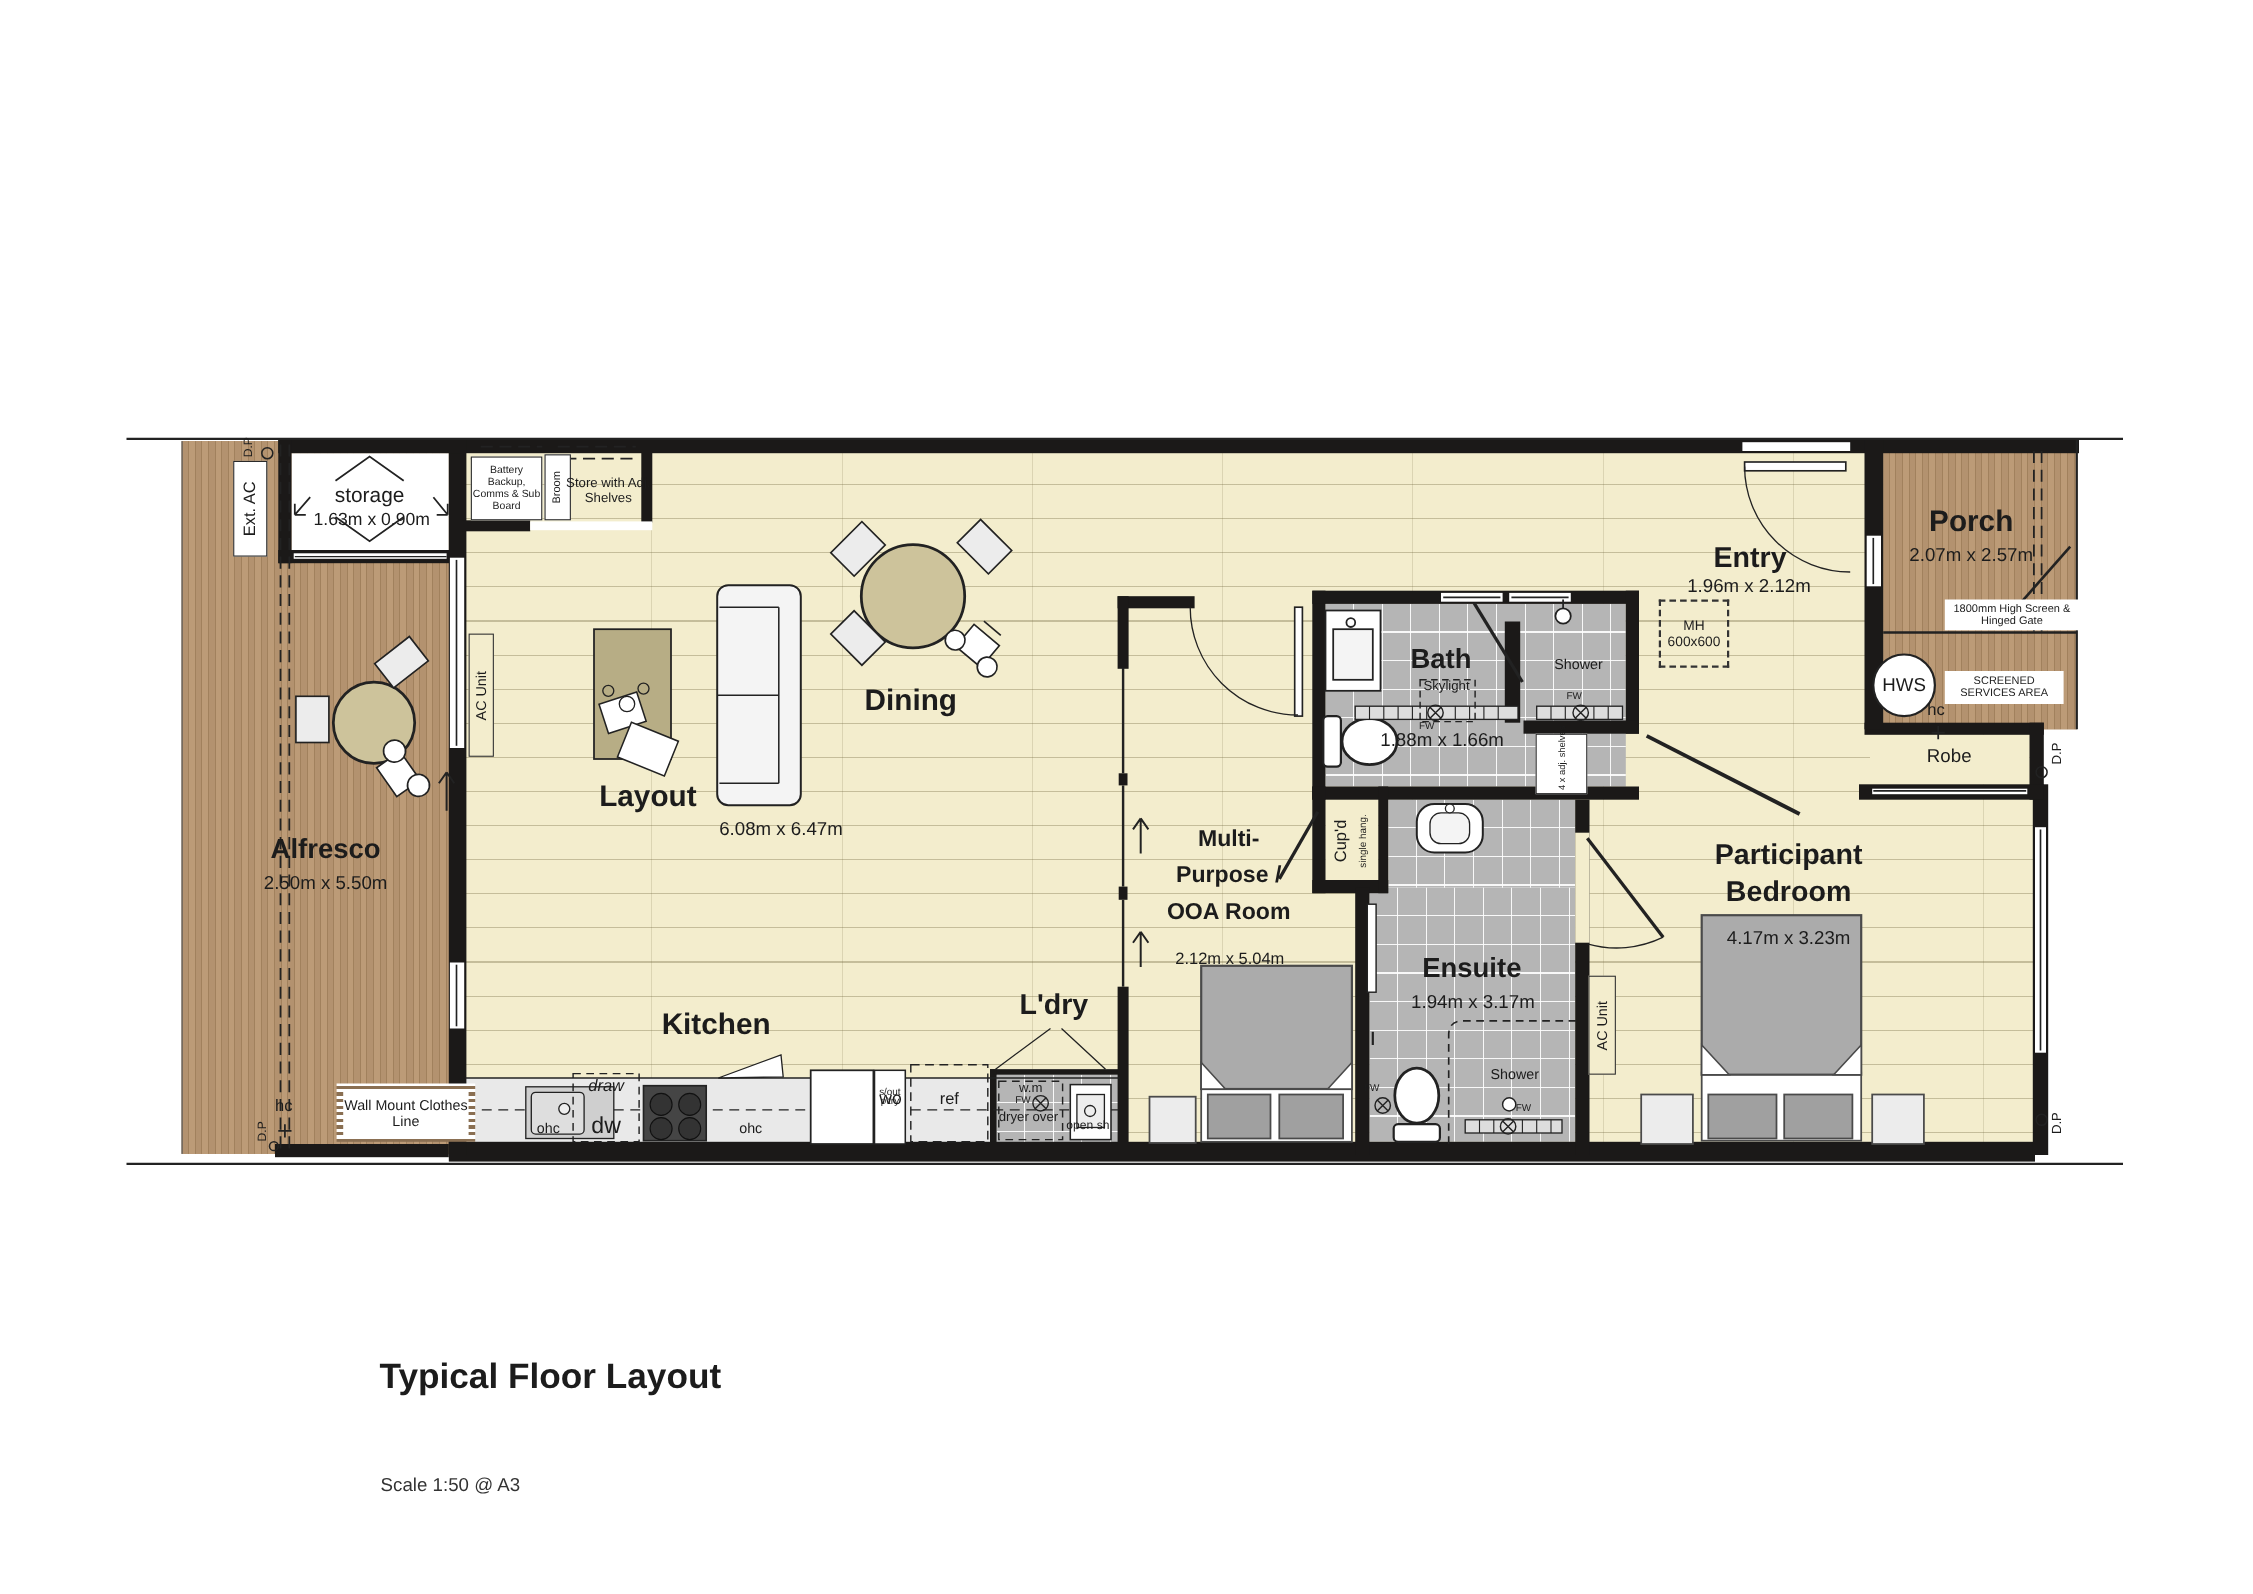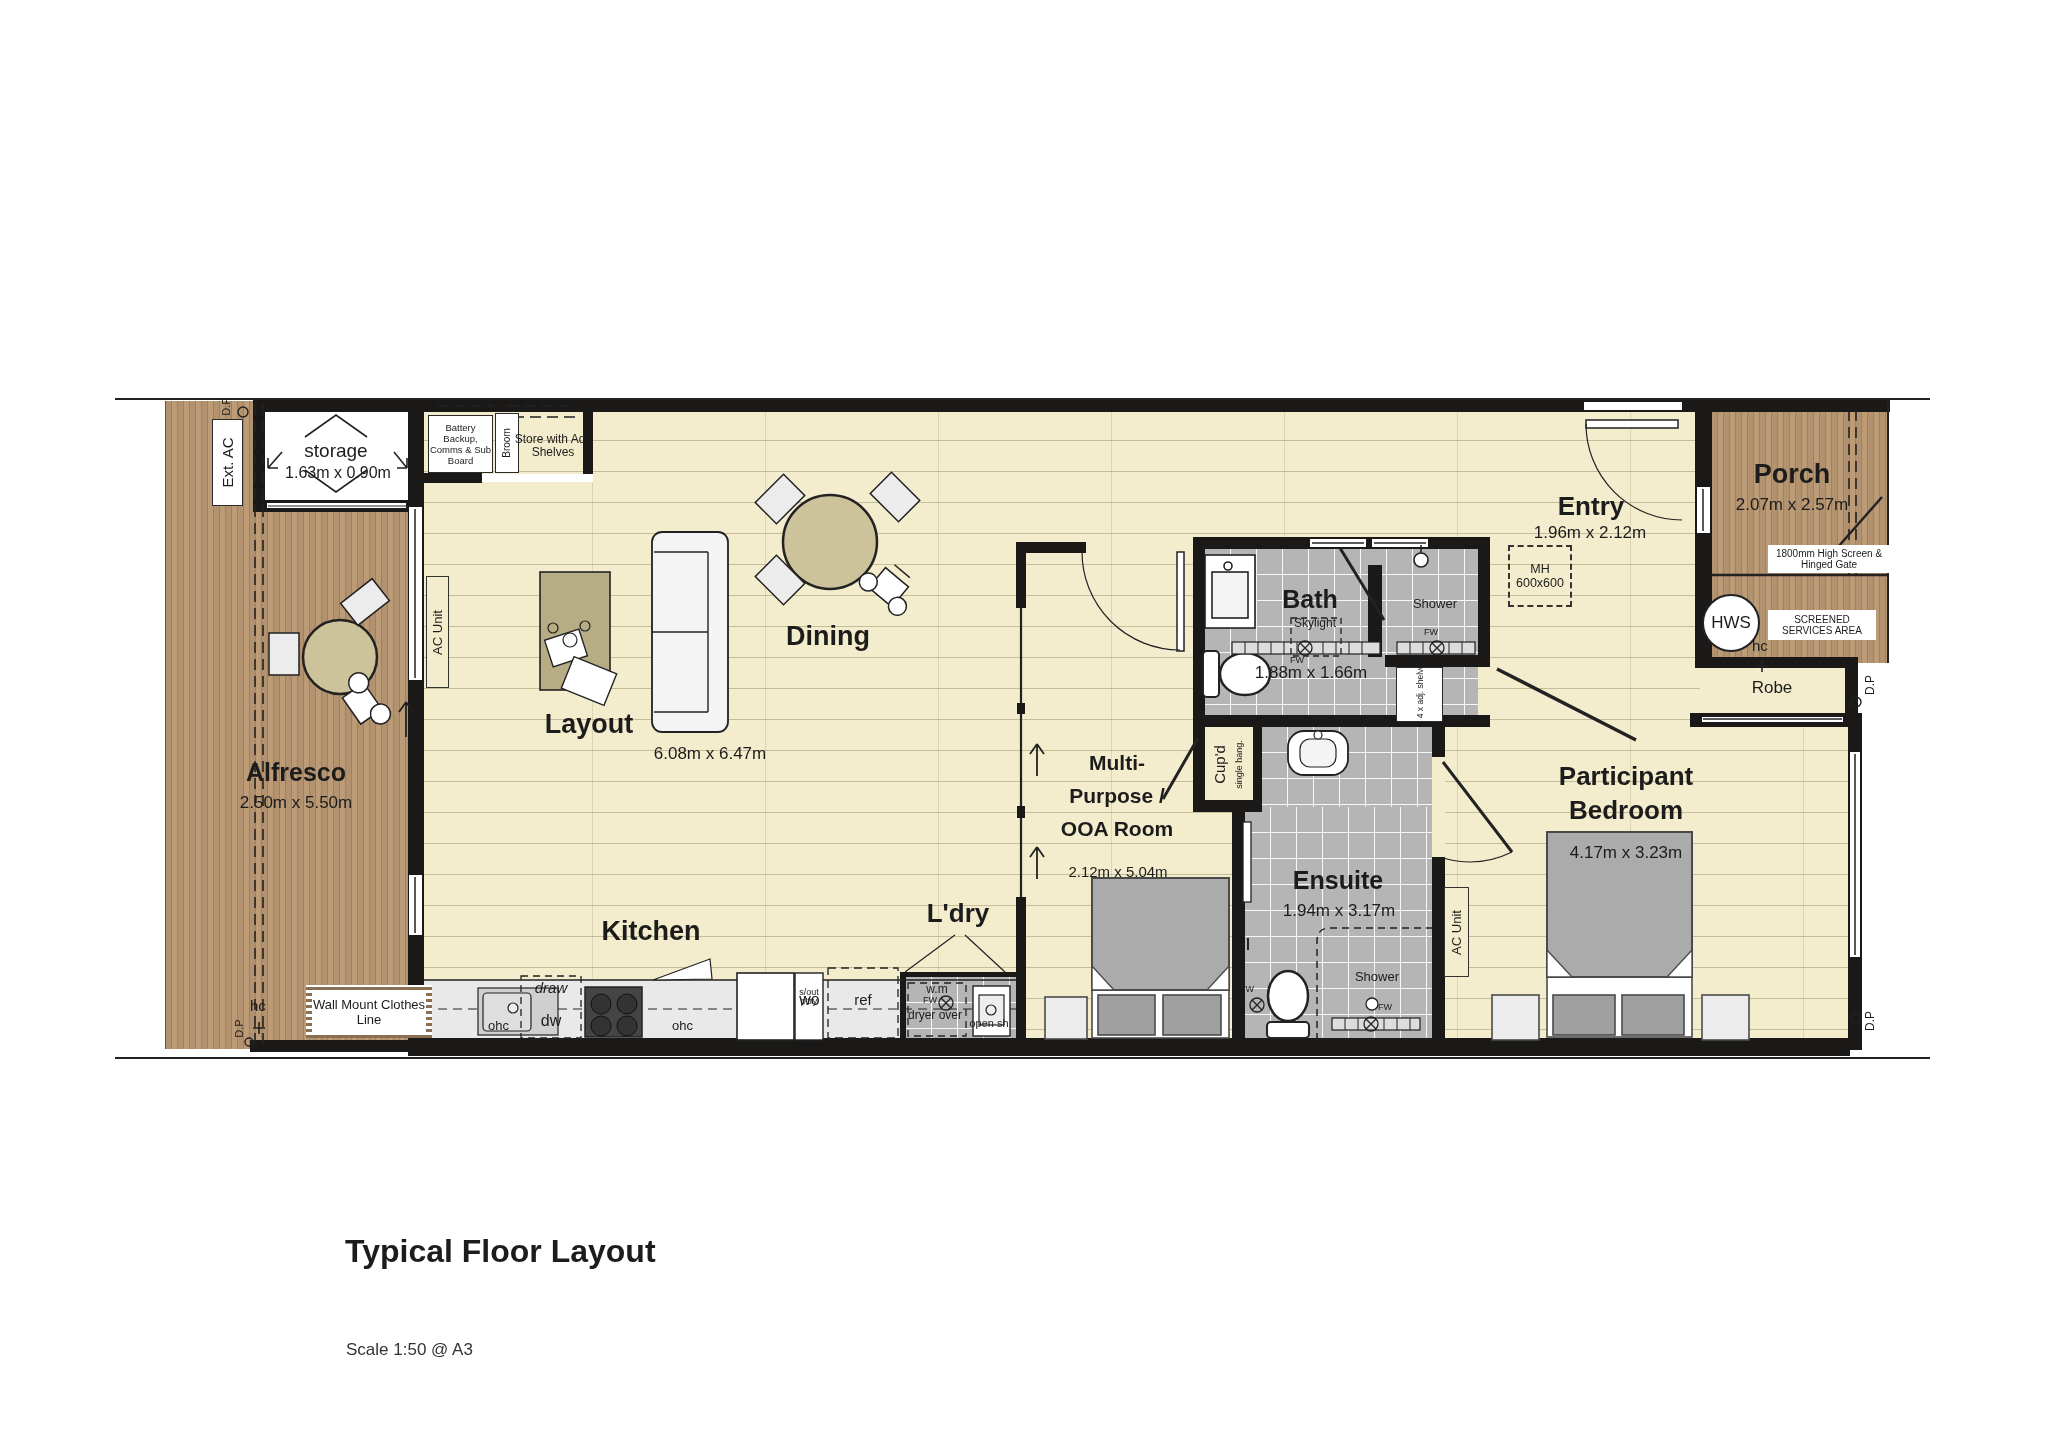--- a/index.html
+++ b/index.html
@@ -435,21 +435,21 @@
 
   <div class="label" style="left:1290px;top:656px;font-size:9px;">FW</div>
   <div class="label" style="left:1424px;top:628px;font-size:9px;">FW</div>
   <div class="label" style="left:1240px;top:985px;font-size:9px;">FW</div>
   <div class="label" style="left:1378px;top:1003px;font-size:9px;">FW</div>
   <div class="label" style="left:923px;top:996px;font-size:9px;">FW</div>
 
   <div class="label" style="left:488px;top:1019px;font-size:13px;">ohc</div>
   <div class="label" style="left:672px;top:1019px;font-size:13px;">ohc</div>
   <div class="label c" style="left:521px;top:980px;width:60px;font-size:15px;font-style:italic;">draw</div>
-  <div class="label c" style="left:521px;top:1013px;width:60px;font-size:16px;text-align:center;">dw</div>
+  <div class="label c" style="left:521px;top:1013px;width:60px;font-size:21px;text-align:center;">dw</div>
   <div class="label c" style="left:781px;top:992px;width:57px;font-size:16px;">wo</div>
   <div class="label c" style="left:794px;top:988px;width:30px;font-size:9px;">s/out p'try</div>
   <div class="label c" style="left:828px;top:992px;width:70px;font-size:15px;">ref</div>
   <div class="label c" style="left:908px;top:983px;width:58px;font-size:12px;">w.m</div>
   <div class="label c" style="left:902px;top:1009px;width:66px;font-size:12px;">dryer over</div>
   <div class="label c" style="left:963px;top:1018px;width:52px;font-size:11px;">open sh</div>
 
   <div class="label b" style="left:345px;top:1235px;font-size:32px;text-align:center;">Typical Floor Layout</div>
   <div class="label" style="left:346px;top:1341px;font-size:17px;color:#333;">Scale 1:50 @ A3</div>
 

